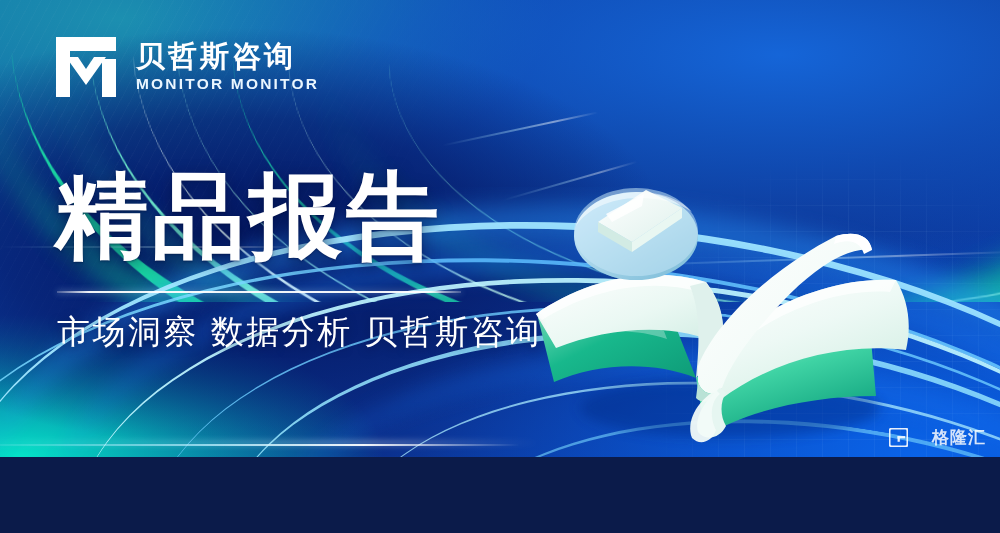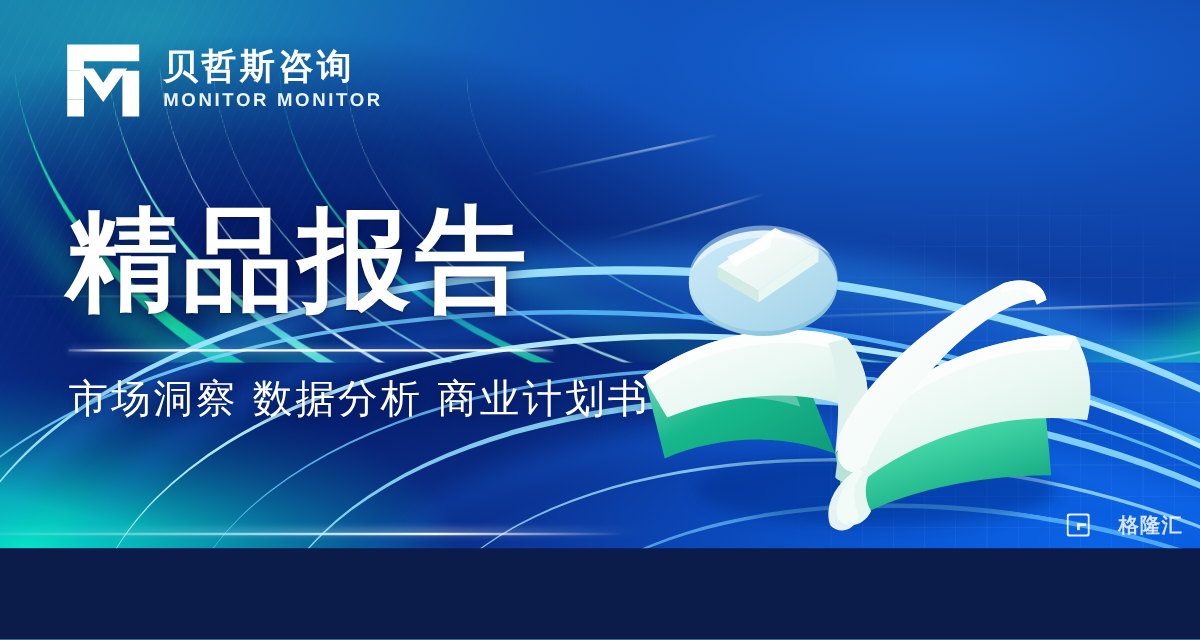--- a/index.html
+++ b/index.html
@@ -166,21 +166,21 @@
     </span>
     <span class="logo-text">
       <span class="logo-cn">贝哲斯咨询</span>
       <span class="logo-en">MONITOR MONITOR</span>
     </span>
   </div>
 
   <div class="headline">
     <h1 class="title">精品报告</h1>
     <div class="rule"></div>
-    <div class="subtitle">市场洞察 数据分析 商业计划书</div>
+    <div class="subtitle">市场洞察 数据分析 贝哲斯咨询</div>
   </div>
 
   <div class="book">
     <svg viewBox="0 0 420 300" width="420" height="300" aria-hidden="true">
       <defs>
         <linearGradient id="gPageL" x1="0" y1="0" x2="1" y2="1">
           <stop offset="0%" stop-color="#ffffff"></stop>
           <stop offset="55%" stop-color="#eaf8f3"></stop>
           <stop offset="100%" stop-color="#cfece2"></stop>
         </linearGradient>

